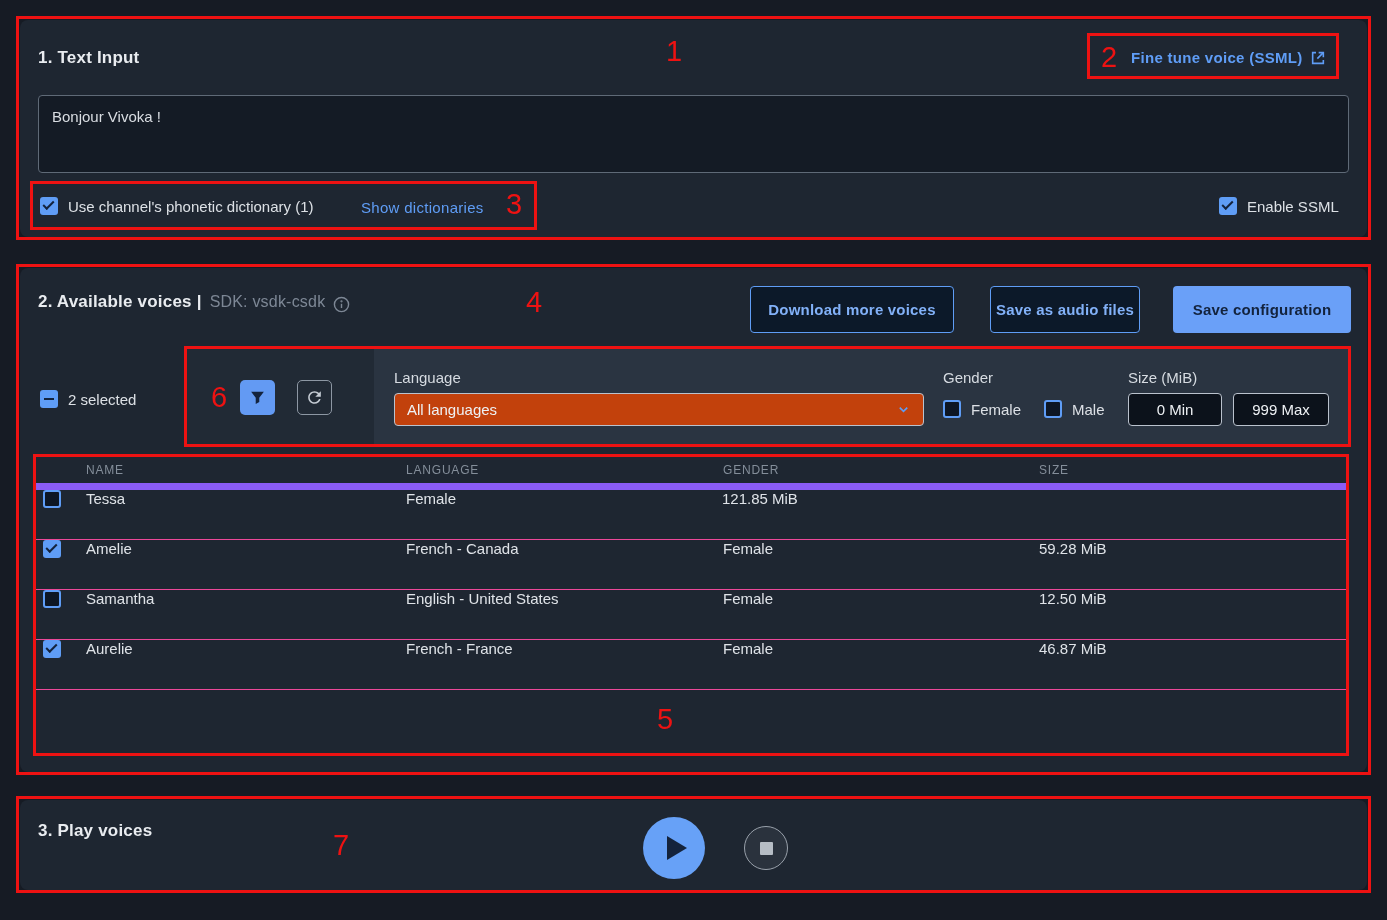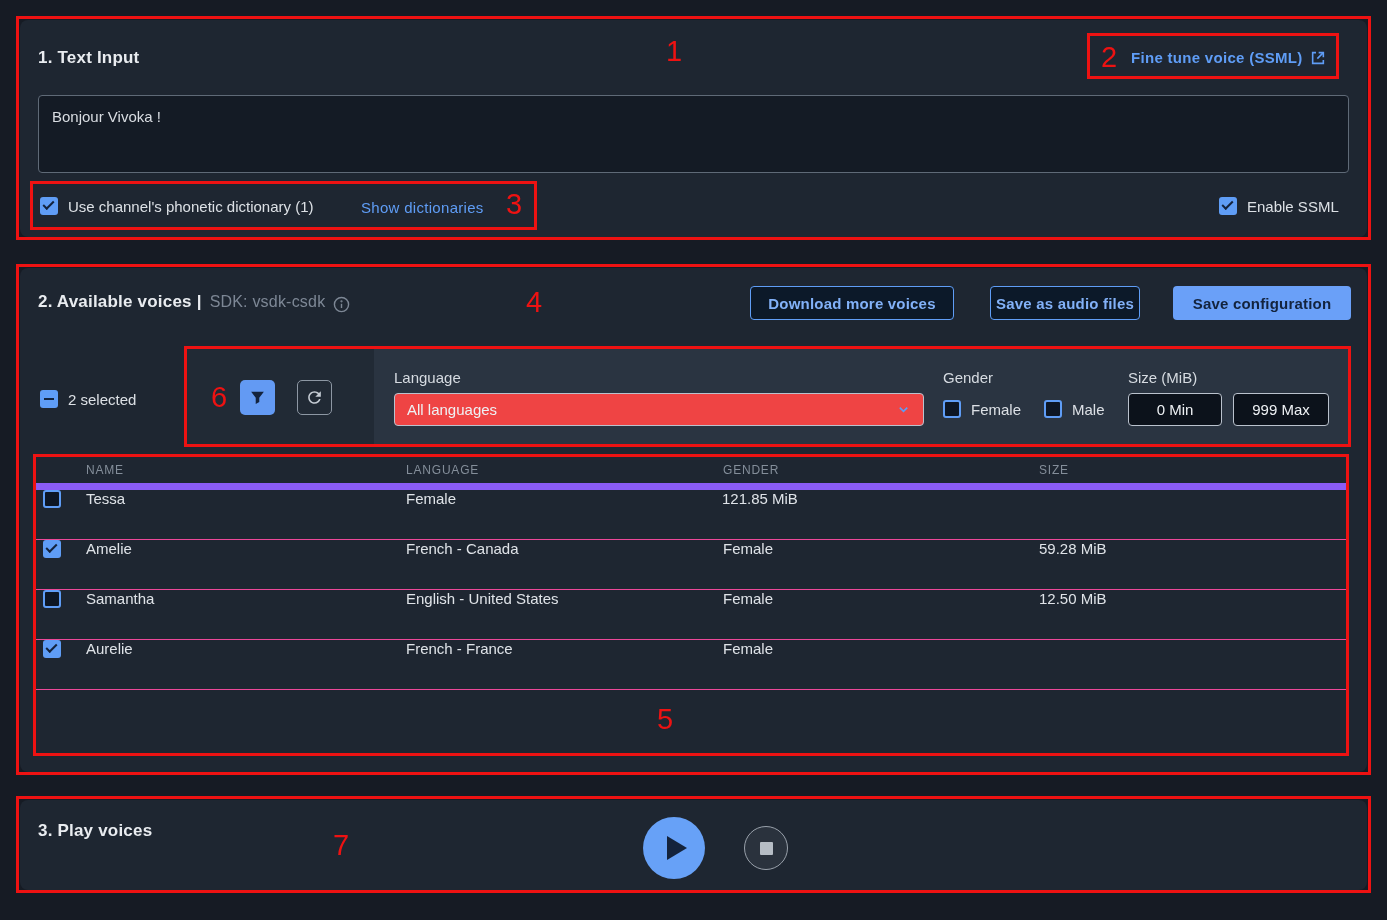--- a/index.html
+++ b/index.html
@@ -24,35 +24,35 @@
   .cb { width:18px; height:18px; border-radius:3px; position:relative; flex:0 0 auto; cursor:pointer; }
   .cb.checked { background:#5f9df6; }
   .cb.checked::after { content:""; position:absolute; left:3px; top:4px; width:9px; height:4px; border-left:2px solid #13233d; border-bottom:2px solid #13233d; transform:rotate(-45deg); }
   .cb.unchecked { background:#0d1624; border:2px solid #5f9df6; }
   .cb.indeterminate { background:#5f9df6; }
   .cb.indeterminate::after { content:""; position:absolute; left:4px; top:8px; width:10px; height:2px; background:#13233d; }
 
   .label-row { position:absolute; display:flex; align-items:center; gap:10px; color:#dce0e5; font-size:15px; }
 
   
-  .btn { position:absolute; top:286px; height:34px; border-radius:4px; font-size:15px; font-weight:bold; display:flex; align-items:center; justify-content:center; cursor:pointer; letter-spacing:.2px; }
+  .btn { position:absolute; top:286px; height:47px; border-radius:4px; font-size:15px; font-weight:bold; display:flex; align-items:center; justify-content:center; cursor:pointer; letter-spacing:.2px; }
   .btn.outlined { background:#0c1929; border:1px solid #5f9df6; color:#82b1f8; }
   .btn.filled { background:#6aa0f8; color:#13233d; border:none; }
 
   .sdk-label { color:#7d8795; font-size:16px; font-weight:normal; }
 
   
   .filter-outer { position:absolute; left:186px; top:348px; width:1164px; height:99px; background:#212a35; }
   .filter-inner { position:absolute; left:374px; top:348px; width:976px; height:99px; background:#2a3441; }
   .icon-btn { position:absolute; top:380px; width:35px; height:35px; border-radius:5px; display:flex; align-items:center; justify-content:center; cursor:pointer; }
   .icon-btn.primary { background:#639af3; }
   .icon-btn.ghost { background:transparent; border:1px solid #8d97a3; }
 
   .f-label { position:absolute; top:369px; font-size:15px; color:#d6dbe1; }
-  .select-box { position:absolute; left:394px; top:393px; width:530px; height:33px; background:#ef4444; border:1px solid #bac2cd; border-radius:4px; display:flex; align-items:center; padding:0 12px; color:#eef1f4; font-size:15px; cursor:pointer; }
+  .select-box { position:absolute; left:394px; top:393px; width:530px; height:33px; background:#c2410c; border:1px solid #bac2cd; border-radius:4px; display:flex; align-items:center; padding:0 12px; color:#eef1f4; font-size:15px; cursor:pointer; }
   .select-box .sel-text { flex:1; }
   .num-input { position:absolute; top:393px; height:33px; background:#0c121b; border:1px solid #bac2cd; border-radius:4px; color:#eef1f4; font-size:15px; text-align:center; font-family:"Liberation Sans","DejaVu Sans",sans-serif; outline:none; }
 
   
   .vtable { position:absolute; left:33px; top:456px; width:1316px; }
   .vhead { display:flex; align-items:center; height:34px; border-bottom:7px solid #8b5cf6; color:#848e9a; font-size:12px; letter-spacing:.8px; }
   .vrow { display:flex; align-items:flex-start; height:50px; border-bottom:1px solid #ec4899; color:#dfe3e8; font-size:15px; }
   .col-cb { width:53px; padding-left:10px; display:flex; align-items:center; }
   .col-name { width:320px; }
   .col-lang { width:317px; }
@@ -206,20 +206,21 @@
     <div class="col-size">12.50 MiB</div>
   </div>
 
   <div class="vrow">
     <div class="col-cb">
               <div class="cb checked"></div>
             </div>
     <div class="col-name">Aurelie</div>
     <div class="col-lang">French - France</div>
     <div class="col-gender">Female</div>
+    <div class="col-size">46.87 MiB</div>
   </div>
 </div>
     </div>
   </section>
 
   <section class="card card3">
     <h2 class="sec-title" style="left:18px; top:21px;">3. Play voices</h2>
   </section>
   <div class="play-btn">
     <div class="play-tri"></div>

